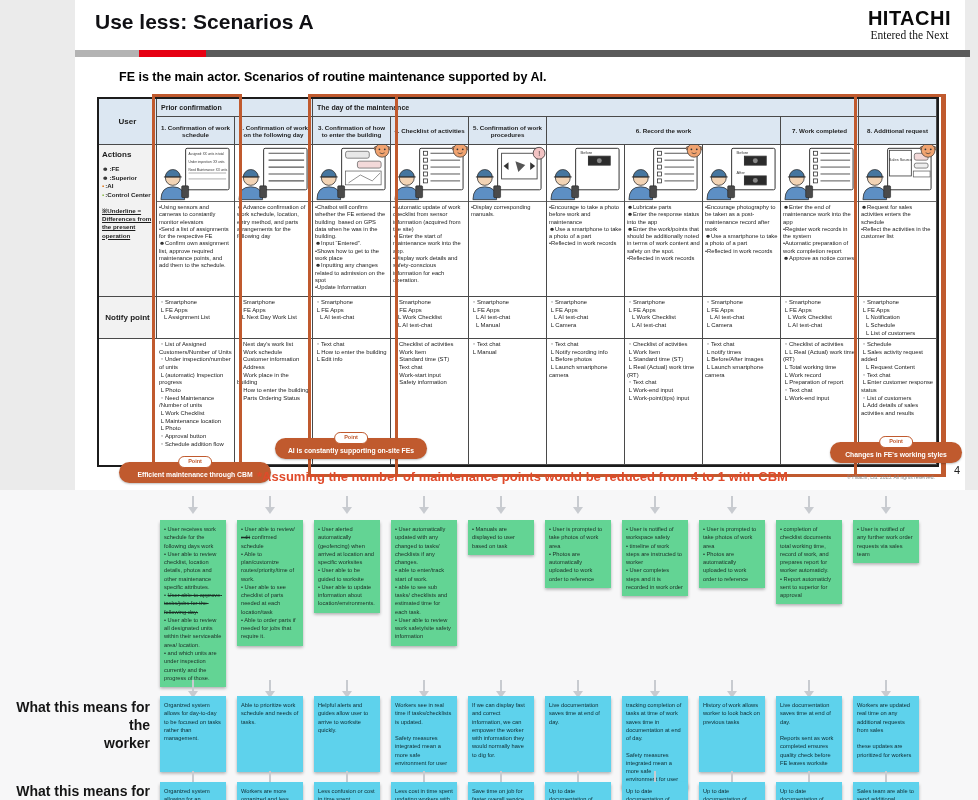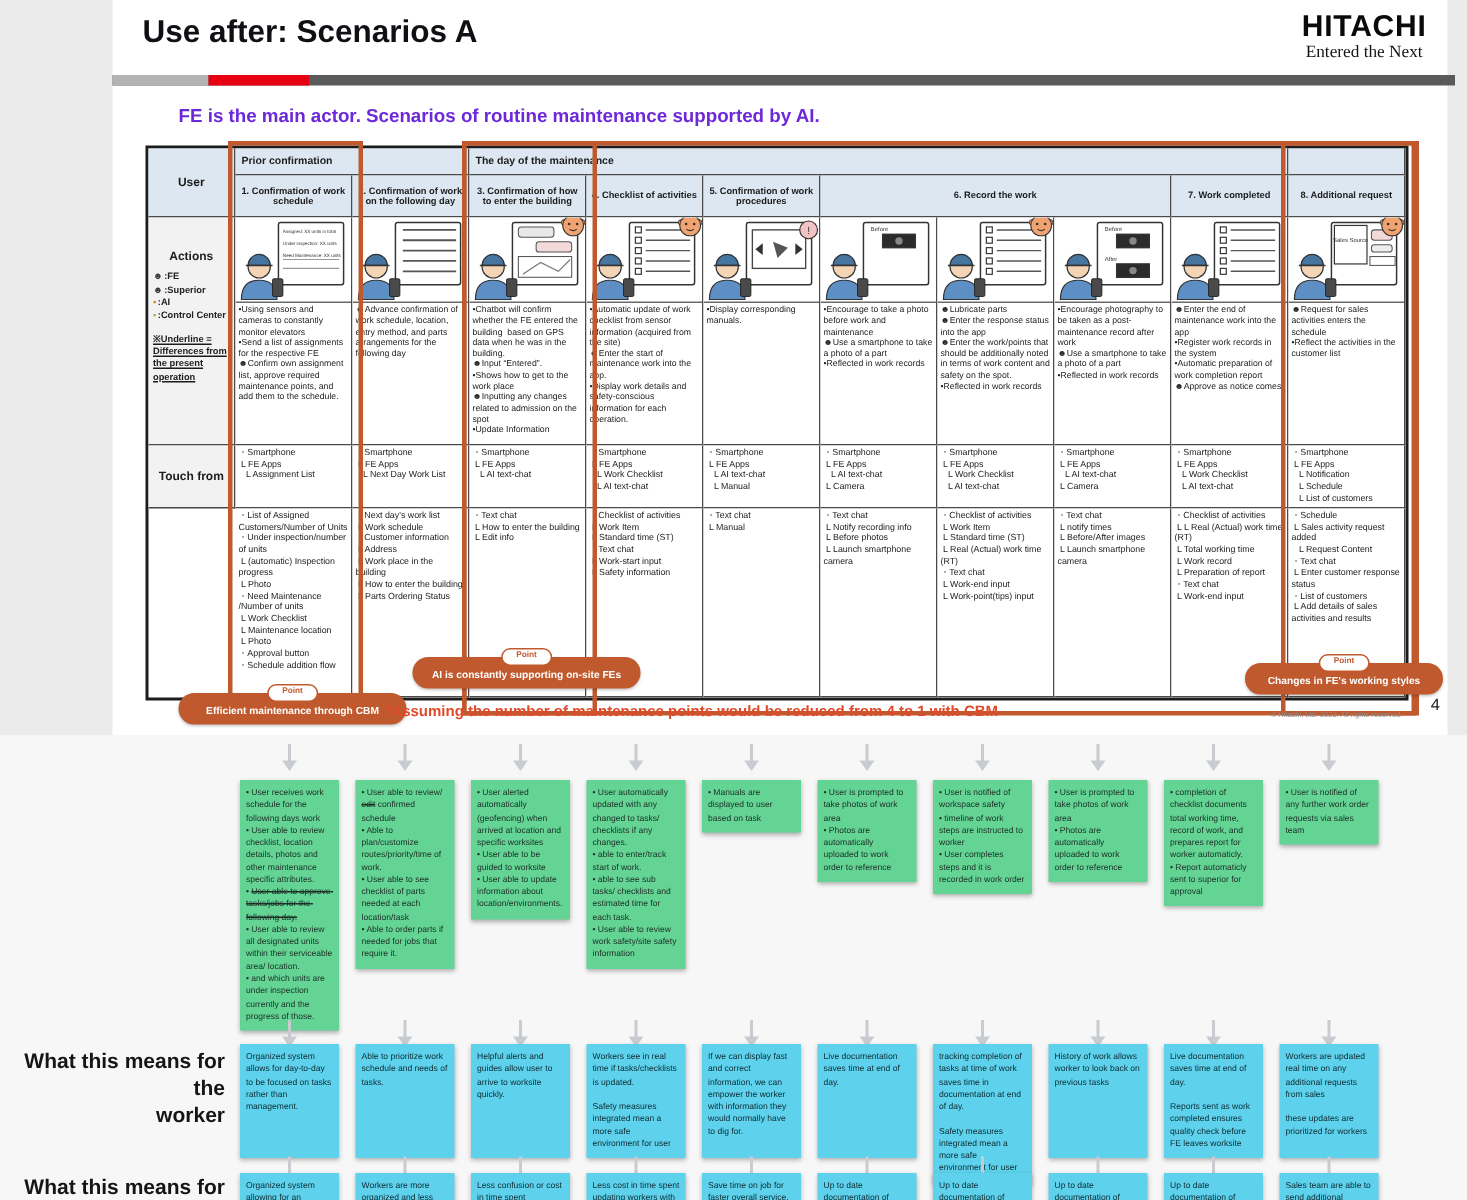--- a/index.html
+++ b/index.html
@@ -8,53 +8,53 @@
 
   
   .slide{position:absolute;left:75px;top:0;width:890px;height:490px;background:#ffffff;}
   .page-title{position:absolute;left:20px;top:10px;font-size:21px;font-weight:bold;color:#101014;}
   .logo{position:absolute;right:14px;top:8px;text-align:center;}
   .wordmark{font-size:20px;font-weight:bold;letter-spacing:.5px;color:#0a0a0a;line-height:1.05;}
   .tagline{font-size:11.5px;font-family:"Liberation Serif",serif;color:#141414;}
   .bar{position:absolute;left:0;top:50px;height:7px;width:895px;background:#5a5a5a;}
   .bar .seg1{position:absolute;left:0;top:0;width:64px;height:7px;background:#b3b3b3;}
   .bar .seg2{position:absolute;left:64px;top:0;width:67px;height:7px;background:var(--hitachi-red,#e60012);}
-  .subtitle{position:absolute;left:44px;top:70px;font-size:12.5px;font-weight:bold;color:#6d28d9;}
+  .subtitle{position:absolute;left:44px;top:70px;font-size:12.5px;font-weight:bold;color:#000000;}
 
   
   #table-grid{position:absolute;left:22px;top:97px;display:grid;
     grid-template-columns:58px repeat(10,78px);
     grid-template-rows:18px 28px 152px 42px 126px;
     border:2px solid #1c1c1c;background:#fff;}
   .cell{border-right:1px solid #4a4a4a;border-bottom:1px solid #4a4a4a;overflow:hidden;background:#fff;box-sizing:border-box;color:#1c1c1c;}
   .hdr{background:var(--header-blue,#dce7f2);font-weight:bold;}
   .grp{font-size:7px;padding:2px 4px;display:flex;align-items:center;}
   .colh{font-size:6.2px;display:flex;align-items:center;justify-content:center;text-align:center;padding:1px 3px;}
   .lbl-scene{background:var(--header-blue,#dce7f2);display:flex;align-items:center;justify-content:center;font-size:8px;font-weight:bold;}
   .rowlbl{background:#f2f2f2;font-size:8px;font-weight:bold;display:flex;align-items:center;justify-content:center;text-align:center;padding:2px;}
   .actions-lbl{display:block;background:#f2f2f2;padding:5px 3px;text-align:left;}
-  .leg-title{text-align:center;font-size:8px;font-weight:bold;margin:16px 0 6px;}
+  .leg-title{font-size:8px;font-weight:bold;margin:0 0 6px;}
   .leg-item{font-size:6.2px;font-weight:bold;margin:1.5px 0;color:#222;}
   .leg-item .lg{margin-right:1px;}
   .leg-note{font-size:6.2px;font-weight:bold;margin-top:9px;text-decoration:underline;line-height:1.35;}
   .act{display:flex;flex-direction:column;padding:0;}
   .illu{height:56px;flex:0 0 56px;display:flex;align-items:flex-end;justify-content:center;border-bottom:1px solid #6a6a6a;overflow:visible;background:#fff;}
   .atxt{flex:1;font-size:5.8px;line-height:1.26;padding:2px;white-space:pre-wrap;}
   .tp,.se{font-size:5.9px;line-height:1.3;padding:2px;white-space:pre-wrap;}
 
   
   .obox{position:absolute;border:3px solid var(--accent-orange,#c05a2e);pointer-events:none;}
   
   .badge{position:absolute;background:var(--accent-orange,#c05a2e);color:#fff;border-radius:13px;
     padding:9px 6px 5px;font-size:6.8px;font-weight:bold;text-align:center;box-sizing:border-box;
     box-shadow:0 1px 2px rgba(0,0,0,.25);}
   .pill{position:absolute;top:-6px;left:50%;transform:translateX(-50%);background:#fff;
     color:var(--accent-orange,#c05a2e);border:1px solid var(--accent-orange,#c05a2e);border-radius:7px;
     font-size:5.5px;font-weight:bold;padding:1px 9px;line-height:1.4;white-space:nowrap;}
-  .footnote{position:absolute;left:182px;top:469px;font-size:10px;font-weight:bold;color:#e04a2a;}
+  .footnote{position:absolute;left:182px;top:469px;font-size:13px;font-weight:bold;color:#e04a2a;}
   .copyright{position:absolute;right:30px;top:474px;font-size:5px;color:#8a8a8a;}
   .pagenum{position:absolute;right:5px;top:464px;font-size:11px;color:#222;}
 
   
   #board{position:absolute;left:0;top:490px;width:978px;height:310px;background:#f7f7f8;}
   .rowlabel{position:absolute;left:0;width:150px;text-align:right;font-weight:bold;font-size:14px;line-height:1.3;color:#151515;}
   .note{position:absolute;width:66px;padding:5px 4px;font-size:5.7px;line-height:1.45;white-space:pre-wrap;
     box-shadow:0 1.5px 3px rgba(0,0,0,.3);color:#1c2e26;box-sizing:border-box;}
   .note.green{background:var(--note-green,#63d494);}
   .note.blue{background:var(--note-blue,#5ed2ec);color:#0d2b33;}
@@ -62,21 +62,21 @@
   .arr{position:absolute;width:10px;height:18px;}
   .arr .stem{position:absolute;left:4px;top:0;width:2px;height:12px;background:#c8cbd0;}
   .arr .tip{position:absolute;left:0;top:11px;width:0;height:0;border-left:5px solid transparent;border-right:5px solid transparent;border-top:7px solid #c8cbd0;}
 </style>
 </head>
 <body>
 
 <div id="app">
 
   <div class="slide">
-    <div class="page-title">Use after: Scenarios A</div>
+    <div class="page-title">Use less: Scenarios A</div>
     <div class="logo">
       <div class="wordmark">HITACHI</div>
       <div class="tagline">Entered the Next</div>
     </div>
     <div class="bar">
       <div class="seg1"></div>
       <div class="seg2"></div>
     </div>
     <div class="subtitle">FE is the main actor. Scenarios of routine maintenance supported by AI.</div>
 
@@ -94,21 +94,21 @@
         <div class="cell hdr colh" style="grid-area: 2 / 10 / span 1 / span 1;">7. Work completed</div>
         <div class="cell hdr colh" style="grid-area: 2 / 11 / span 1 / span 1;">8. Additional request</div>
         <div class="cell actions-lbl" style="grid-area: 3 / 1 / span 1 / span 1;">
           <div class="leg-title">Actions</div>
           <div class="leg-item"><span class="lg" style="color: rgb(51, 51, 51);">☻</span><span>:FE</span></div>
           <div class="leg-item"><span class="lg" style="color: rgb(51, 51, 51);">☻</span><span>:Superior</span></div>
           <div class="leg-item"><span class="lg" style="color: rgb(224, 121, 31);">▪</span><span>:AI</span></div>
           <div class="leg-item"><span class="lg" style="color: rgb(143, 187, 76);">▪</span><span>:Control Center</span></div>
           <div class="leg-note">※Underline = Differences from the present operation</div>
         </div>
-        <div class="cell rowlbl" style="grid-area: 4 / 1 / span 1 / span 1;">Touch from</div>
+        <div class="cell rowlbl" style="grid-area: 4 / 1 / span 1 / span 1;">Notify point</div>
         <div class="cell act" style="grid-area: 3 / 2 / span 1 / span 1;">
           <div class="illu">
             <svg width="78" height="56" viewBox="0 0 78 56" xmlns="http://www.w3.org/2000/svg">
     <rect x="29" y="3" width="44" height="42" rx="1.5" fill="#fff" stroke="#333" stroke-width="1"></rect>
     <text x="32" y="10" font-size="3.1" fill="#333">Assigned: XX units in total</text>
               <text x="32" y="18" font-size="3.1" fill="#333">Under inspection: XX units</text>
               <text x="32" y="26" font-size="3.1" fill="#333">Need Maintenance: XX units</text>
               <line x1="32" y1="28" x2="70" y2="28" stroke="#999" stroke-width="0.8"></line>
               <line x1="32" y1="34" x2="70" y2="34" stroke="#999" stroke-width="0.8"></line>
     <path d="M4 55 q0 -13 12 -13 q12 0 12 13 z" fill="#5d8fc4" stroke="#333" stroke-width="0.8"></path>

